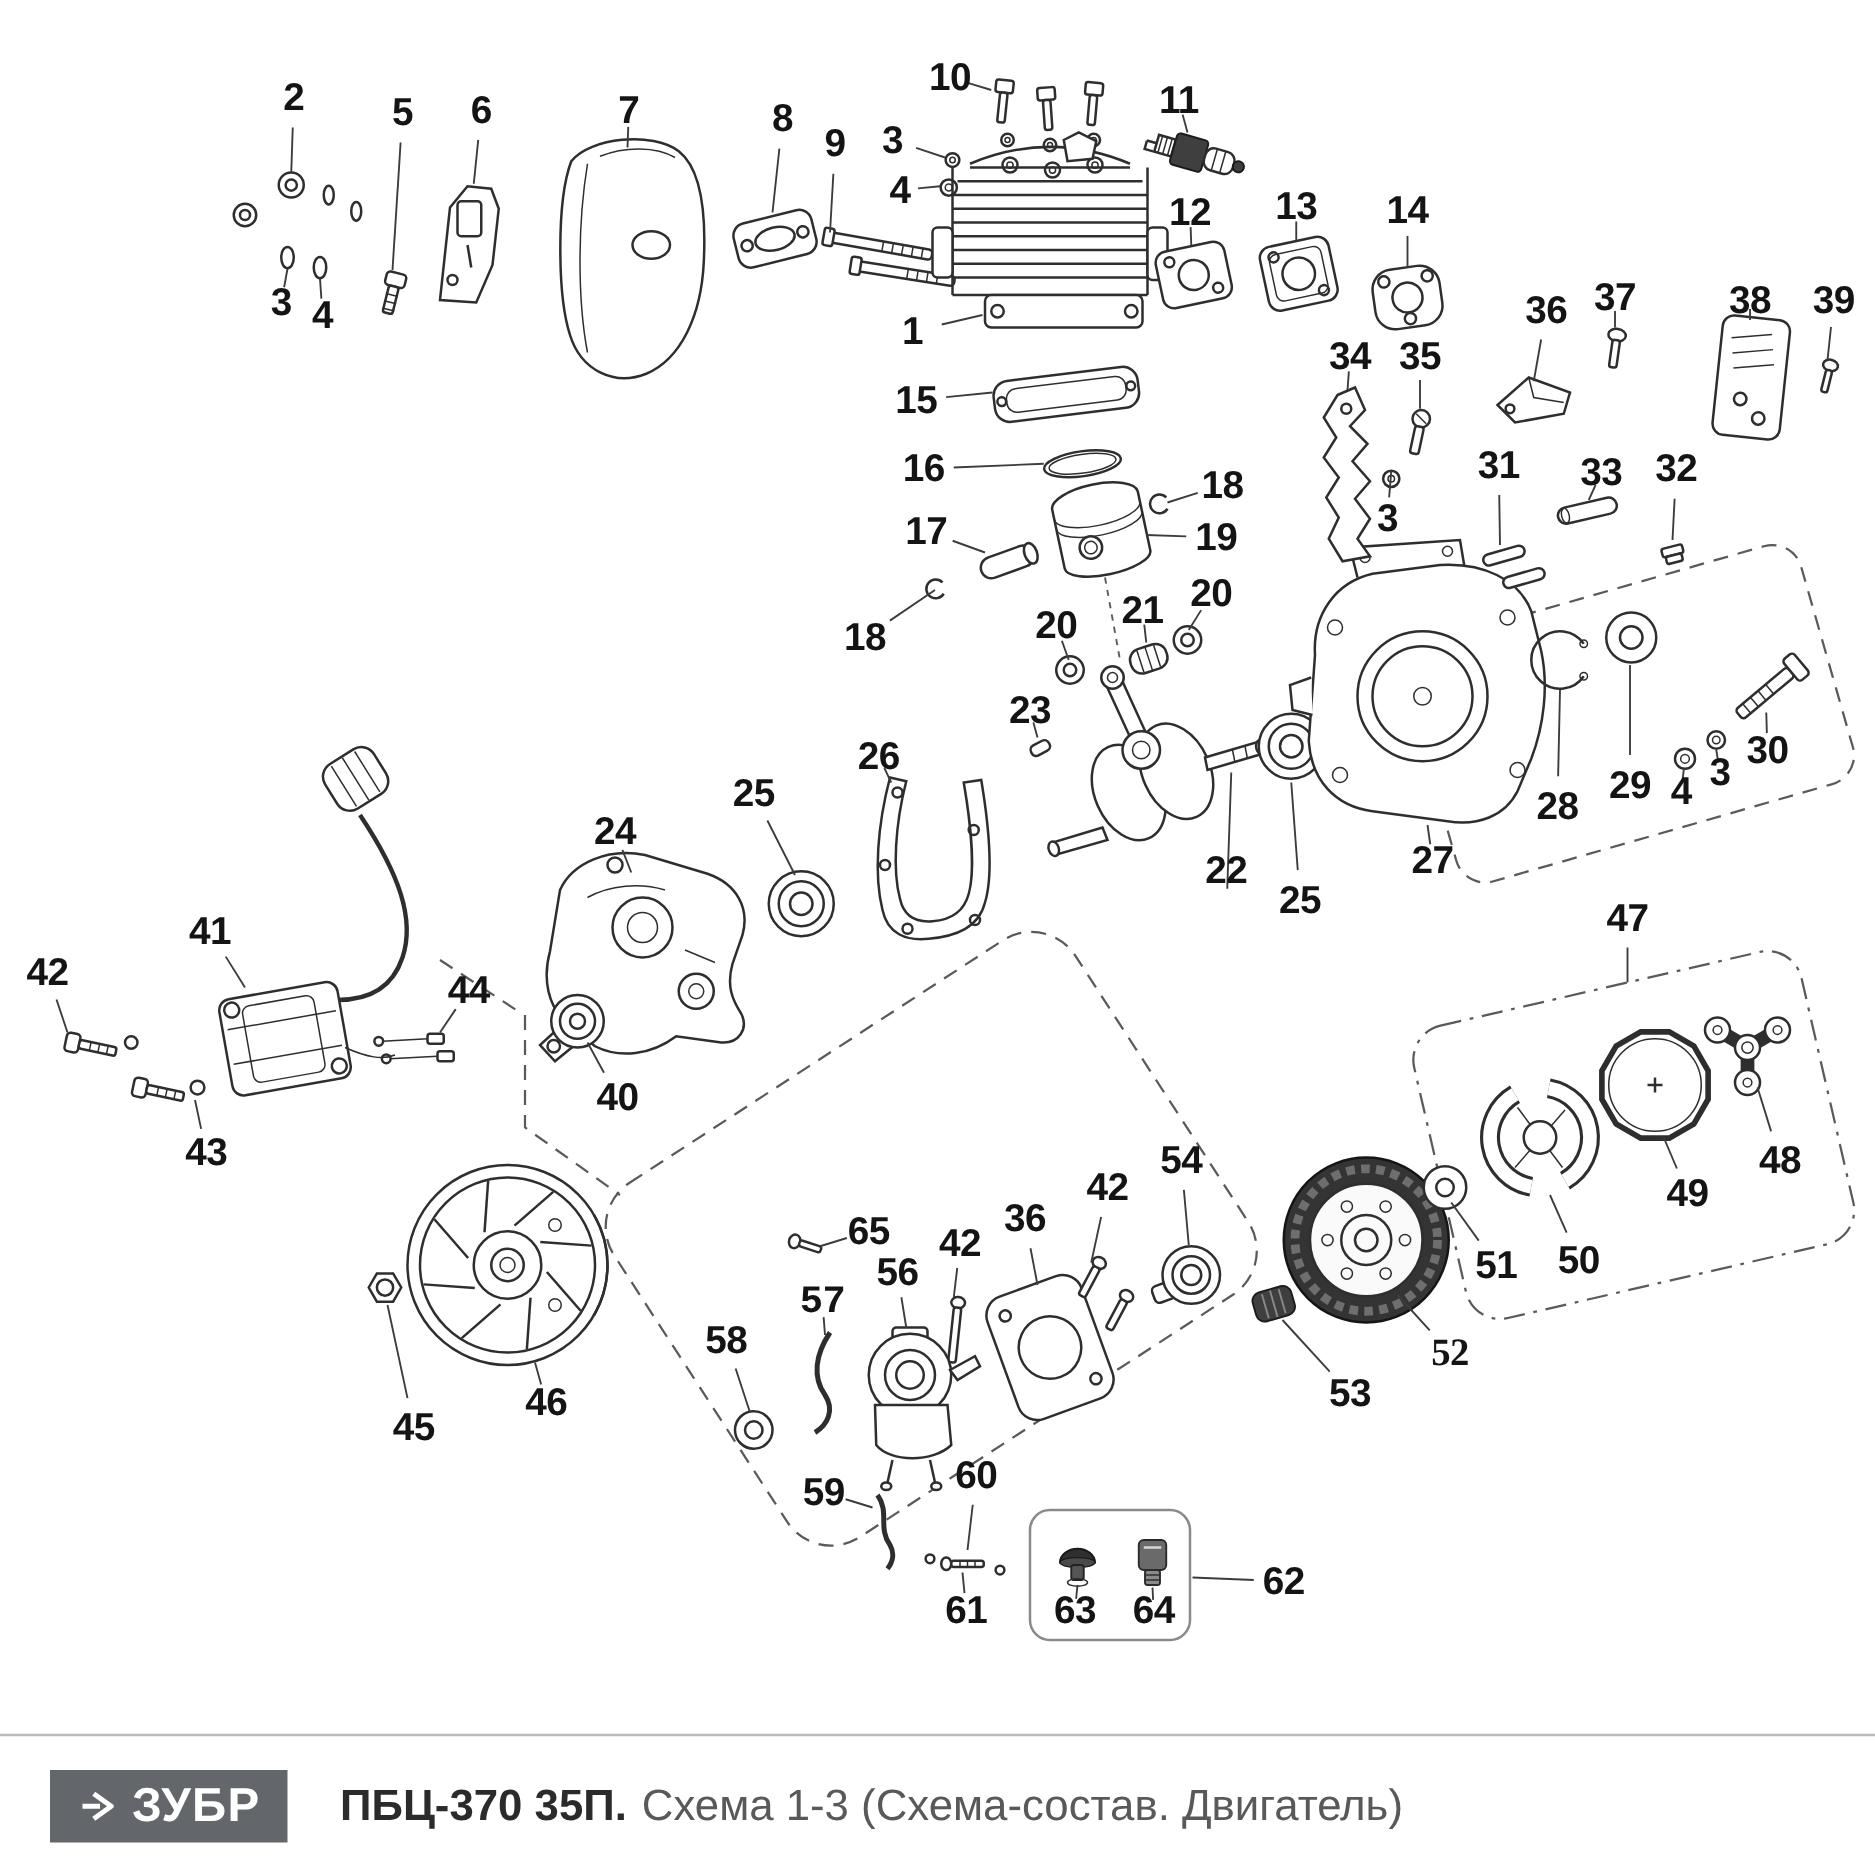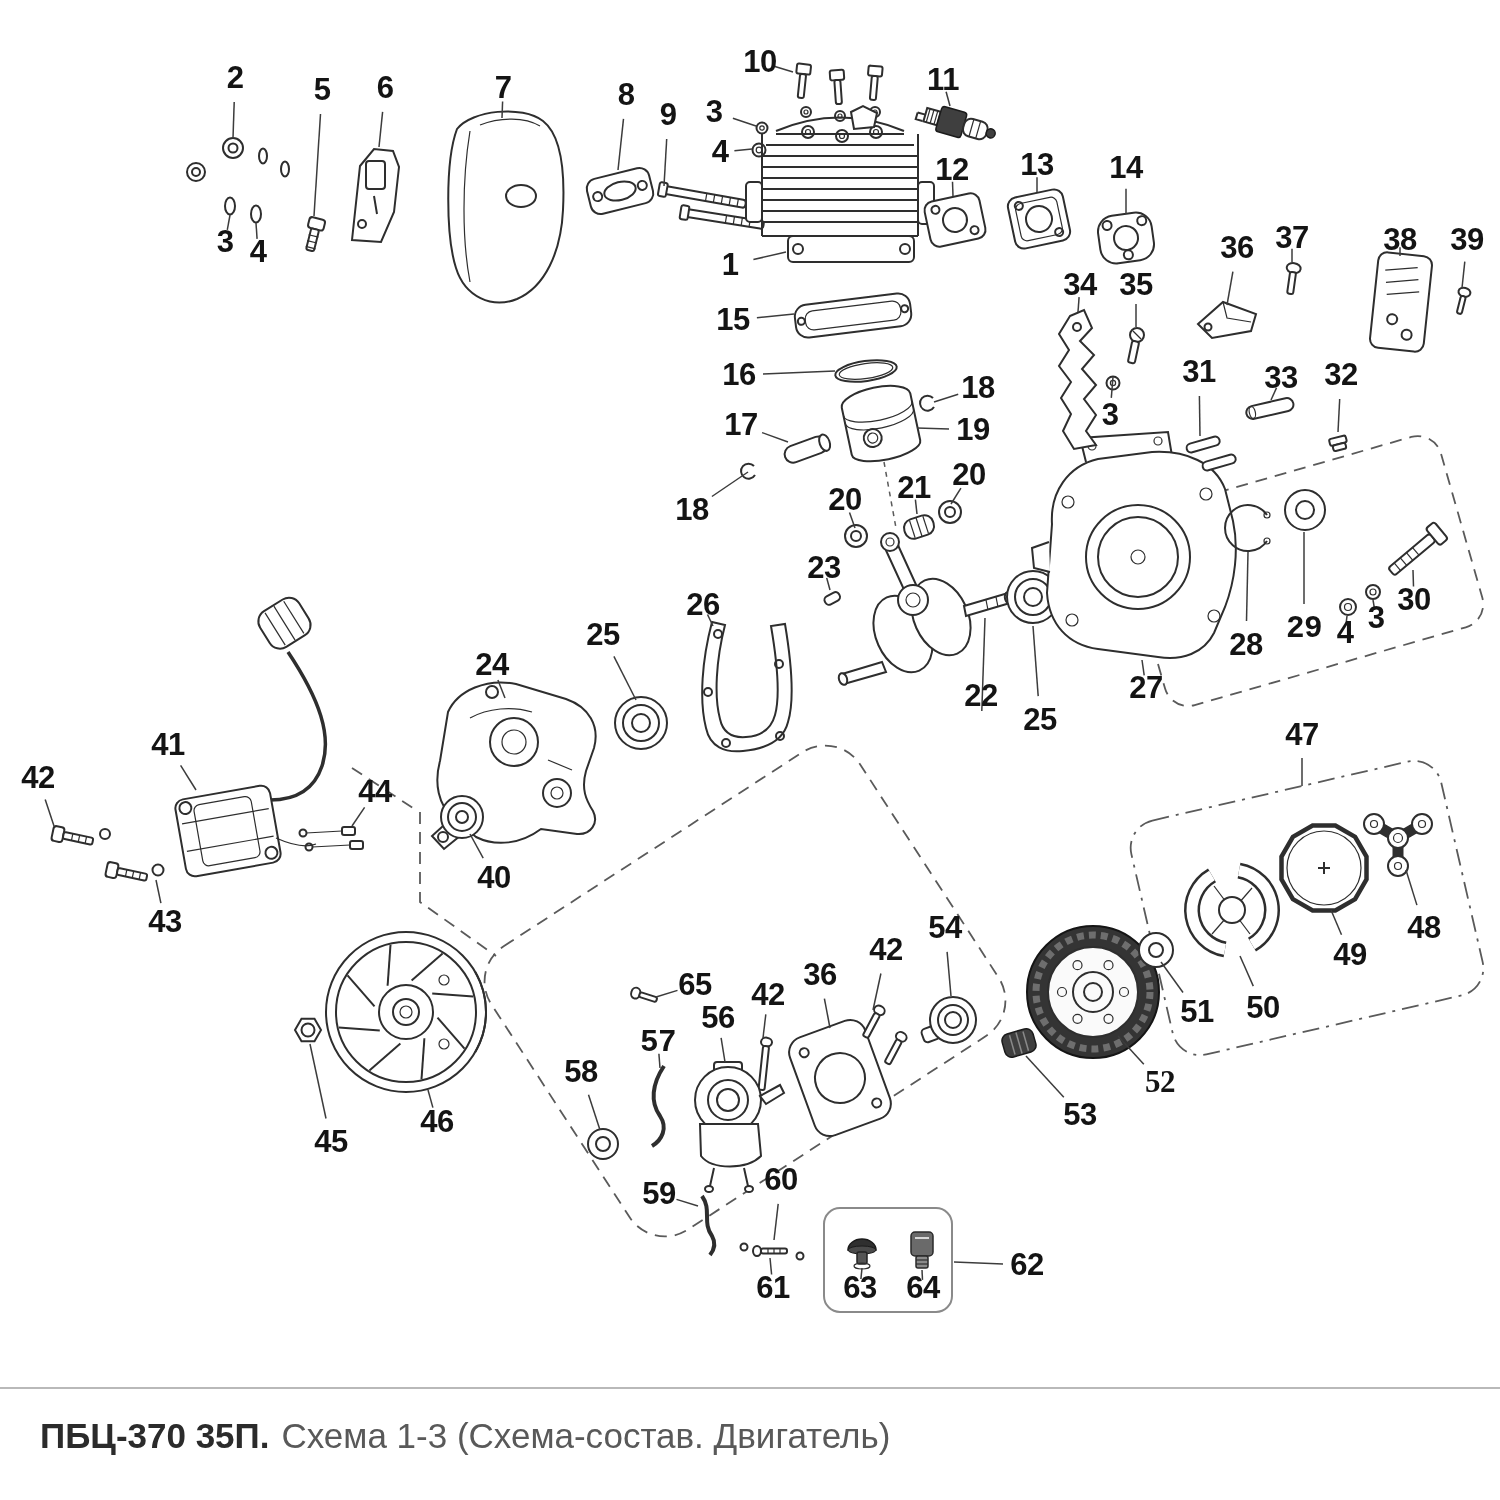--- a/index.html
+++ b/index.html
@@ -705,21 +705,21 @@
       <div class="callout" style="left: 973px; top: 430px;">19</div>
       <div class="callout" style="left: 845px; top: 500px;">20</div>
       <div class="callout" style="left: 914px; top: 488px;">21</div>
       <div class="callout" style="left: 969px; top: 475px;">20</div>
       <div class="callout" style="left: 692px; top: 510px;">18</div>
       <div class="callout" style="left: 824px; top: 568px;">23</div>
       <div class="callout" style="left: 703px; top: 605px;">26</div>
       <div class="callout" style="left: 603px; top: 635px;">25</div>
       <div class="callout" style="left: 492px; top: 665px;">24</div>
       <div class="callout" style="left: 1246px; top: 645px;">28</div>
-      <div class="callout" style="left: 1304px; top: 628px; font-family: Liberation Mono, monospace;">29</div>
+      <div class="callout" style="left: 1304px; top: 628px;">29</div>
       <div class="callout" style="left: 1414px; top: 600px;">30</div>
       <div class="callout" style="left: 1345px; top: 633px;">4</div>
       <div class="callout" style="left: 1376px; top: 618px;">3</div>
       <div class="callout" style="left: 1146px; top: 688px;">27</div>
       <div class="callout" style="left: 981px; top: 696px; text-align: center;">22</div>
       <div class="callout" style="left: 1040px; top: 720px;">25</div>
       <div class="callout" style="left: 168px; top: 745px;">41</div>
       <div class="callout" style="left: 38px; top: 778px;">42</div>
       <div class="callout" style="left: 375px; top: 792px;">44</div>
       <div class="callout" style="left: 1302px; top: 735px;">47</div>
@@ -744,18 +744,25 @@
       <div class="callout" style="left: 659px; top: 1194px;">59</div>
       <div class="callout" style="left: 781px; top: 1180px;">60</div>
       <div class="callout" style="left: 773px; top: 1288px;">61</div>
       <div class="callout" style="left: 860px; top: 1288px;">63</div>
       <div class="callout" style="left: 923px; top: 1288px;">64</div>
       <div class="callout" style="left: 1027px; top: 1265px;">62</div>
     </div>
 
   <div class="footer-rule"></div>
   <div class="footer-content">
+    <div class="brand-badge">
+      <svg width="34" height="34" viewBox="0 0 34 34">
+        <path d="M4,17 H18" stroke="#ffffff" stroke-width="4" fill="none"></path>
+        <path d="M13,7 L27,17 L13,27" stroke="#ffffff" stroke-width="4" fill="none" stroke-linejoin="round"></path>
+      </svg>
+      <span>ЗУБР</span>
+    </div>
     <div class="footer-title">
       <span class="model">ПБЦ-370 35П.</span><span class="subtitle">Схема 1-3 (Схема-состав. Двигатель)</span>
     </div>
   </div>
 
 </div>
 
 </body></html>

